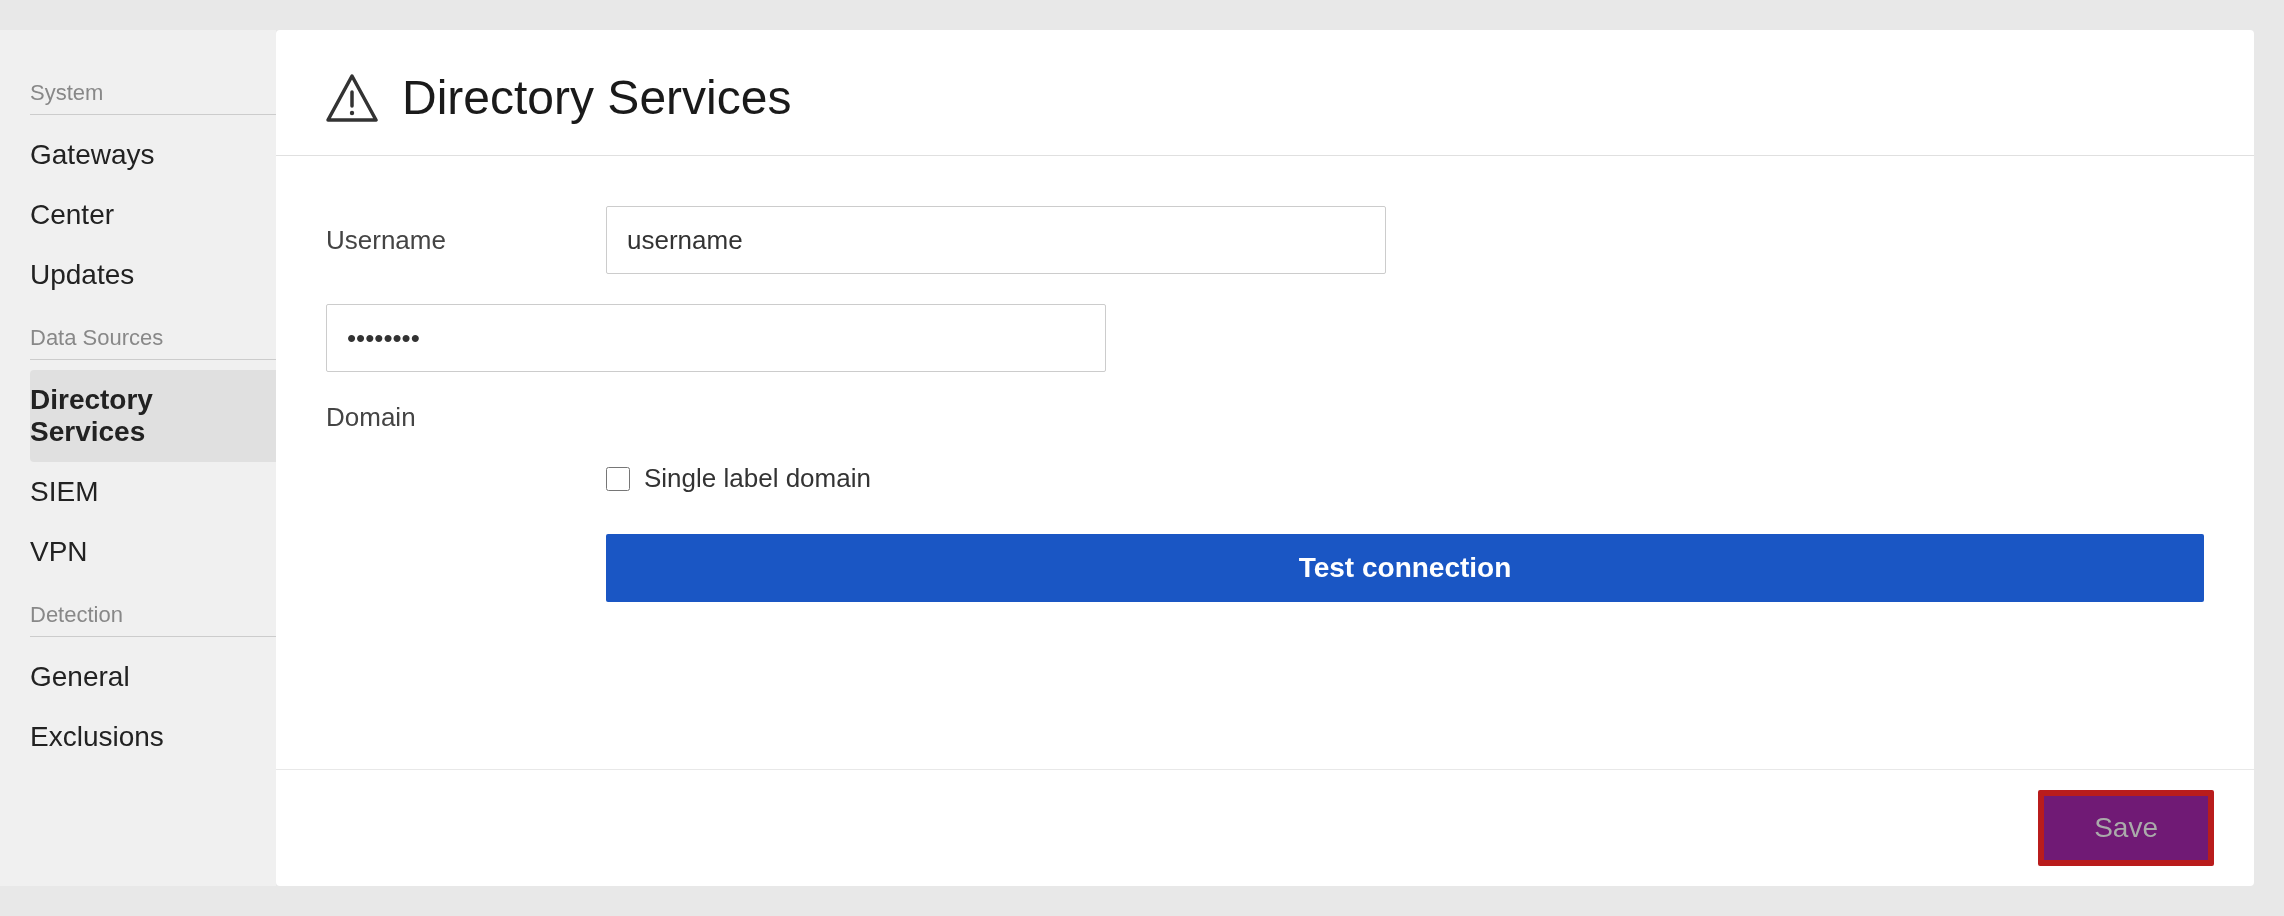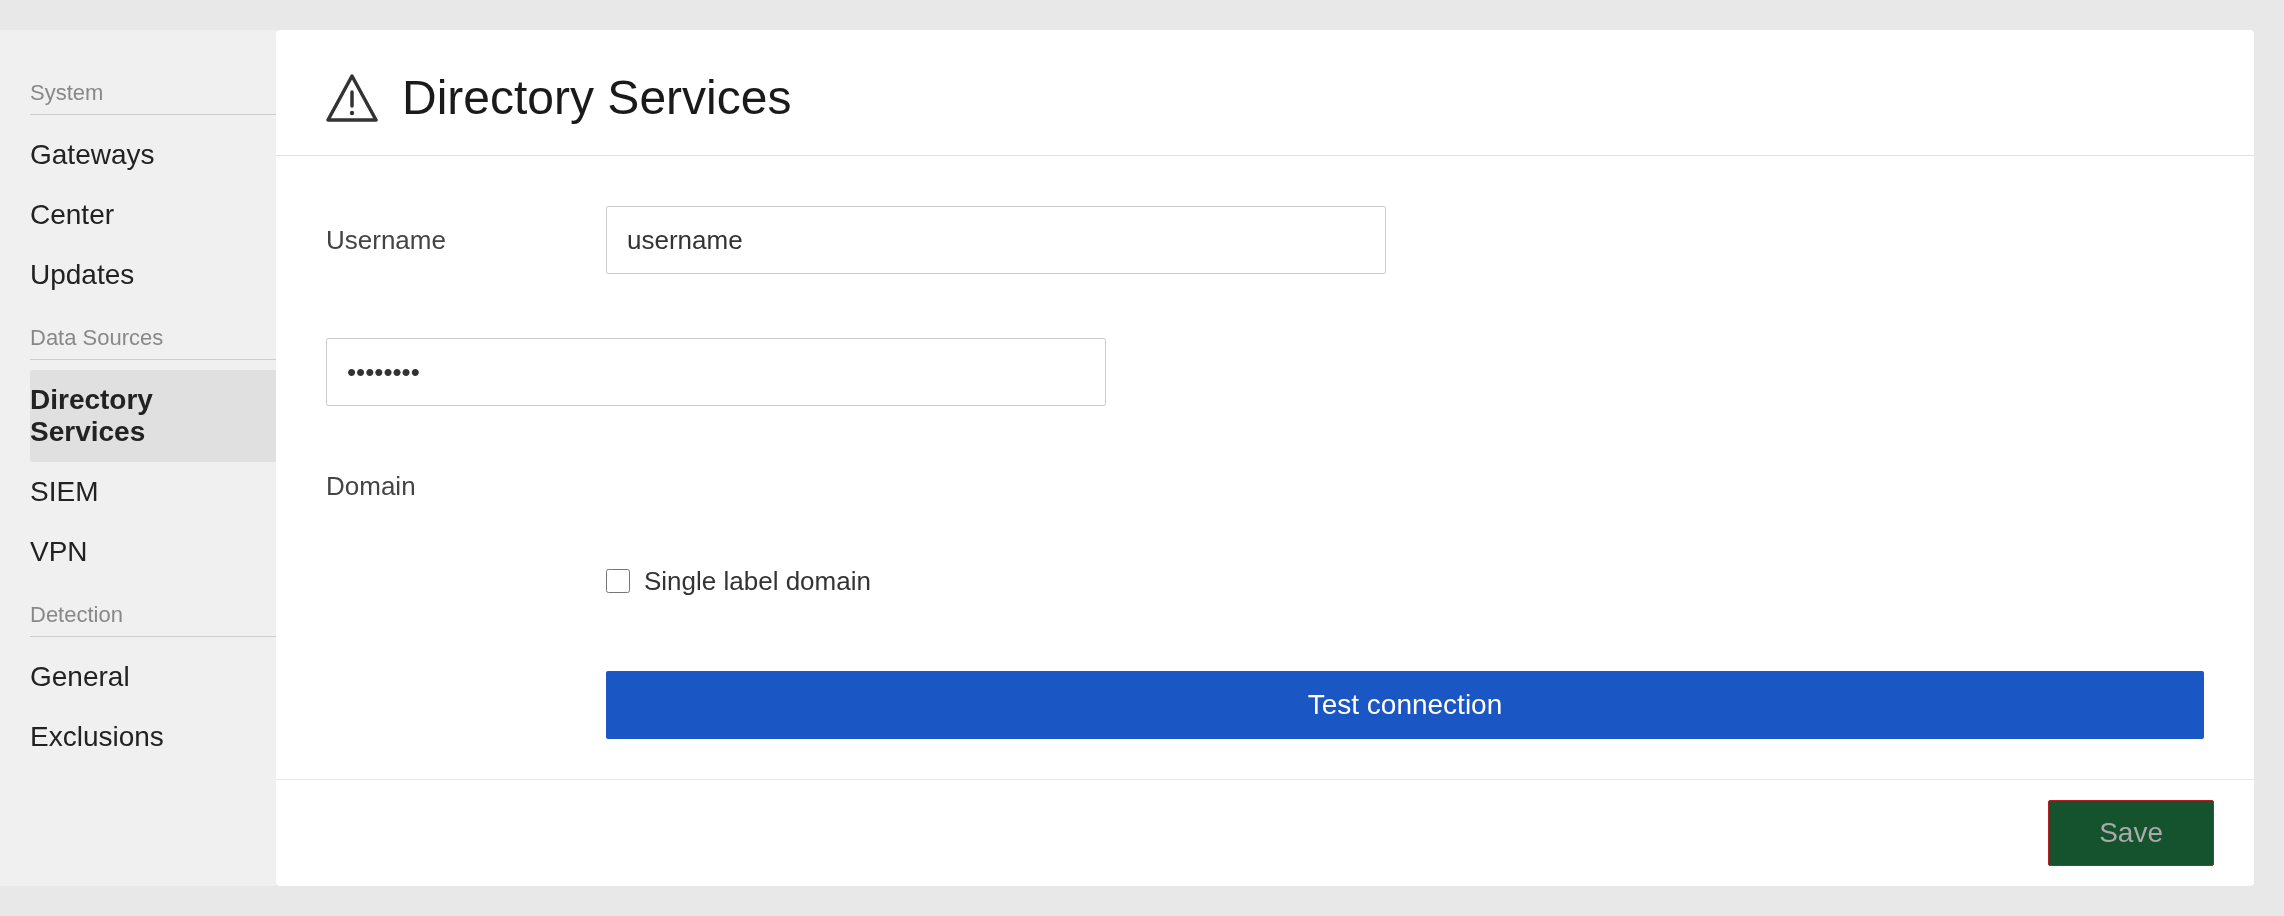--- a/index.html
+++ b/index.html
@@ -97,21 +97,20 @@
       font-weight: 400;
       color: #1a1a1a;
     }
 
     .form-area {
       flex: 1;
       padding: 50px 50px 40px 50px;
       display: flex;
       flex-direction: column;
       gap: 0;
-      justify-content: space-between;
     }
 
     .form-row {
       display: flex;
       align-items: center;
       margin-bottom: 30px;
     }
 
     .form-label {
       width: 280px;
@@ -156,34 +155,34 @@
 
     .btn-test-connection {
       margin-left: 280px;
       background: #1a56c4;
       color: white;
       border: none;
       border-radius: 2px;
       padding: 18px 40px;
       font-size: 28px;
       cursor: pointer;
-      font-weight: 400;
+      font-weight: 700;
     }
 
     .bottom-bar {
       display: flex;
       justify-content: flex-end;
       padding: 20px 40px;
       border-top: 1px solid #e8e8e8;
     }
 
     .btn-save {
-      background: #14532d;
+      background: #701a75;
       color: #aaa;
-      border: 1px solid #b91c1c;
+      border: 6px solid #b91c1c;
       border-radius: 2px;
       padding: 16px 50px;
       font-size: 28px;
       cursor: default;
     }
   </style>
 </head>
 <body>
 
 <div class="app-container">

